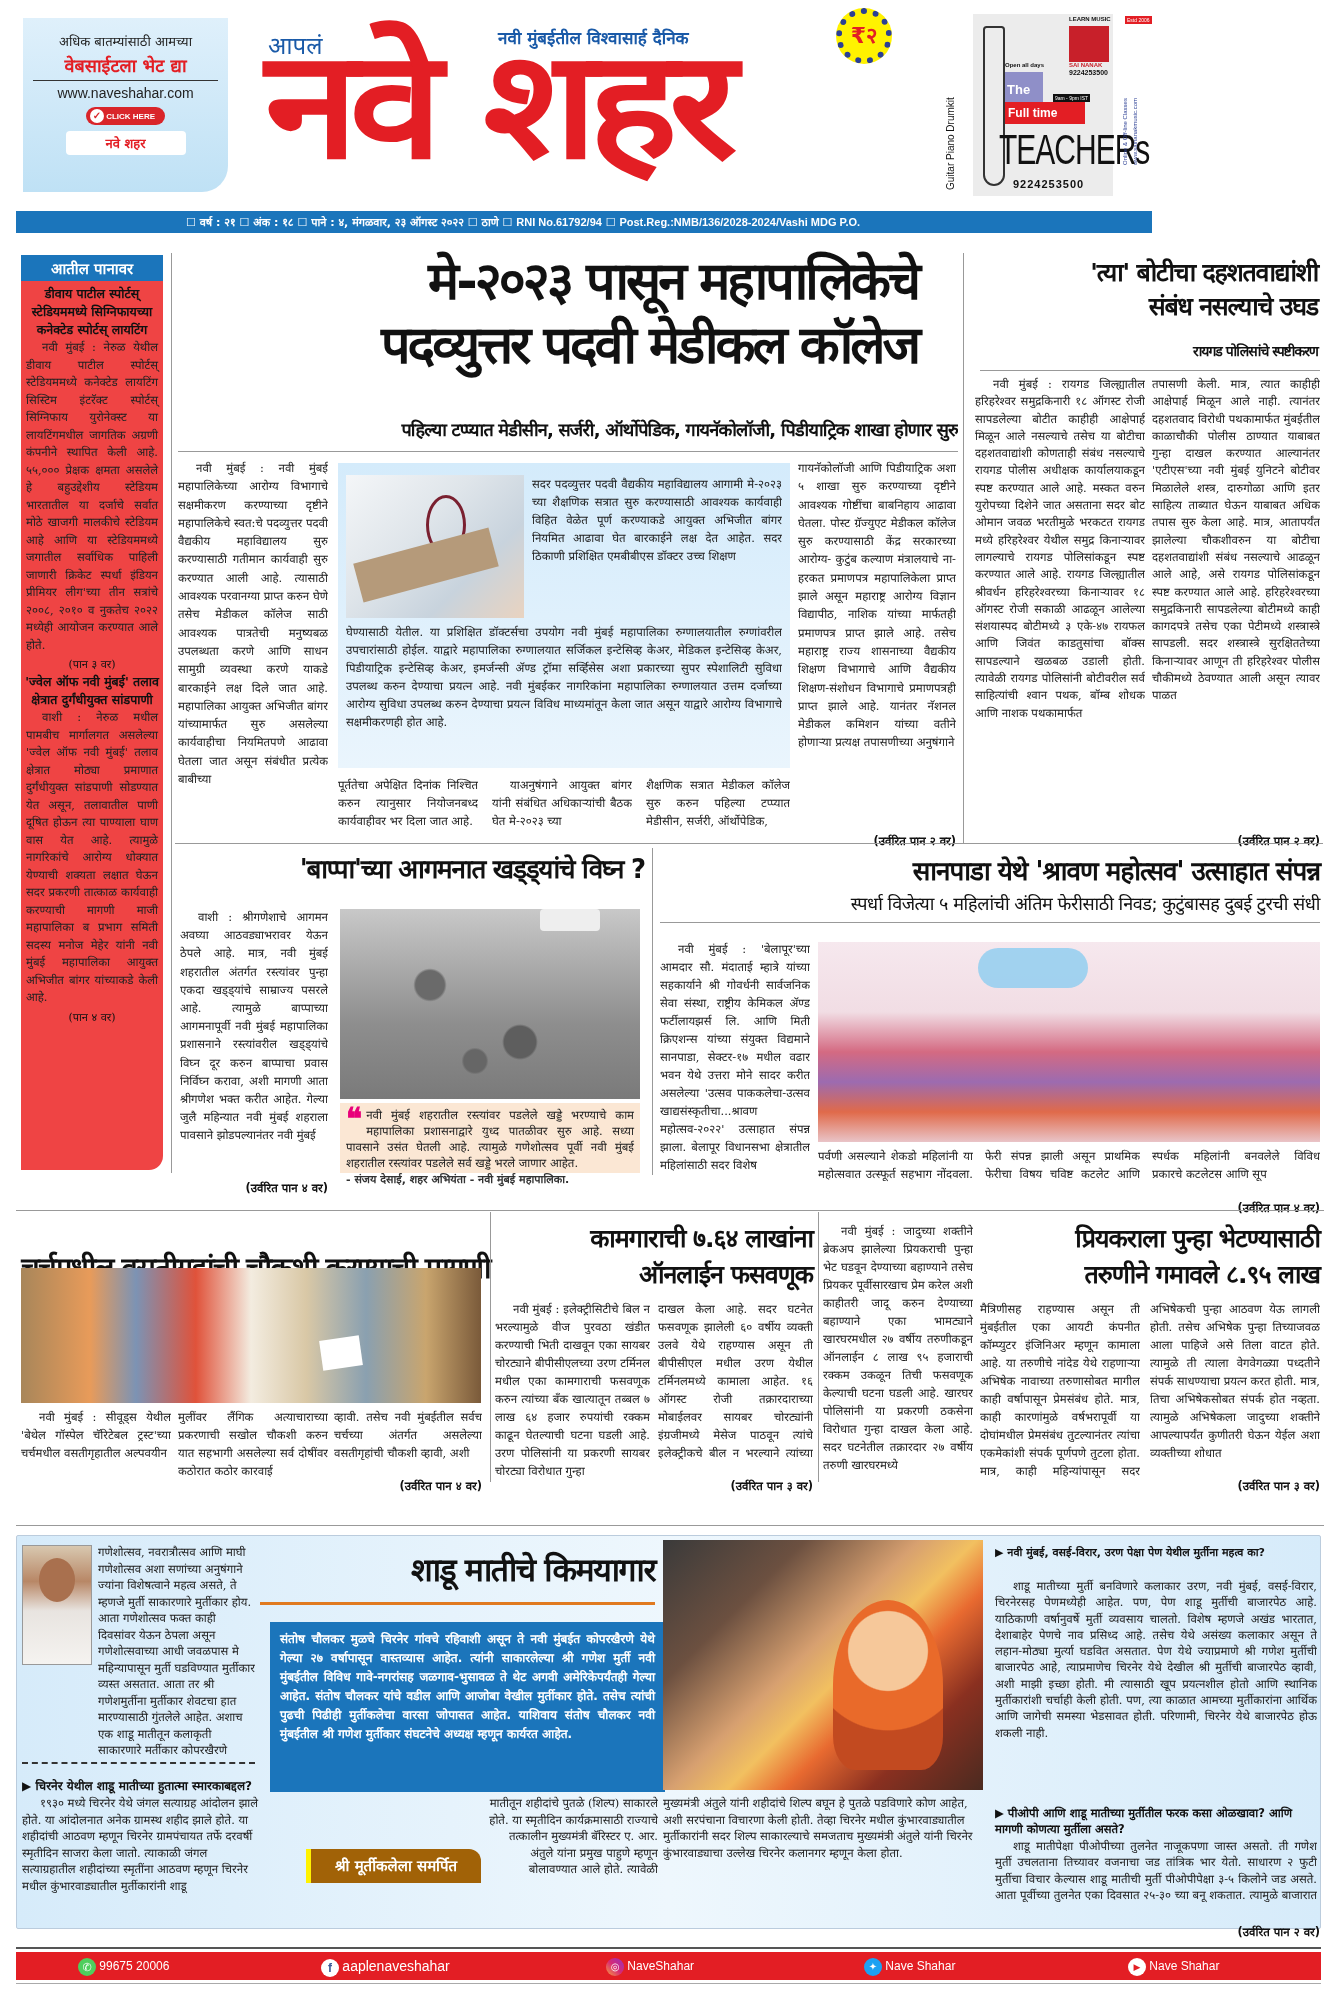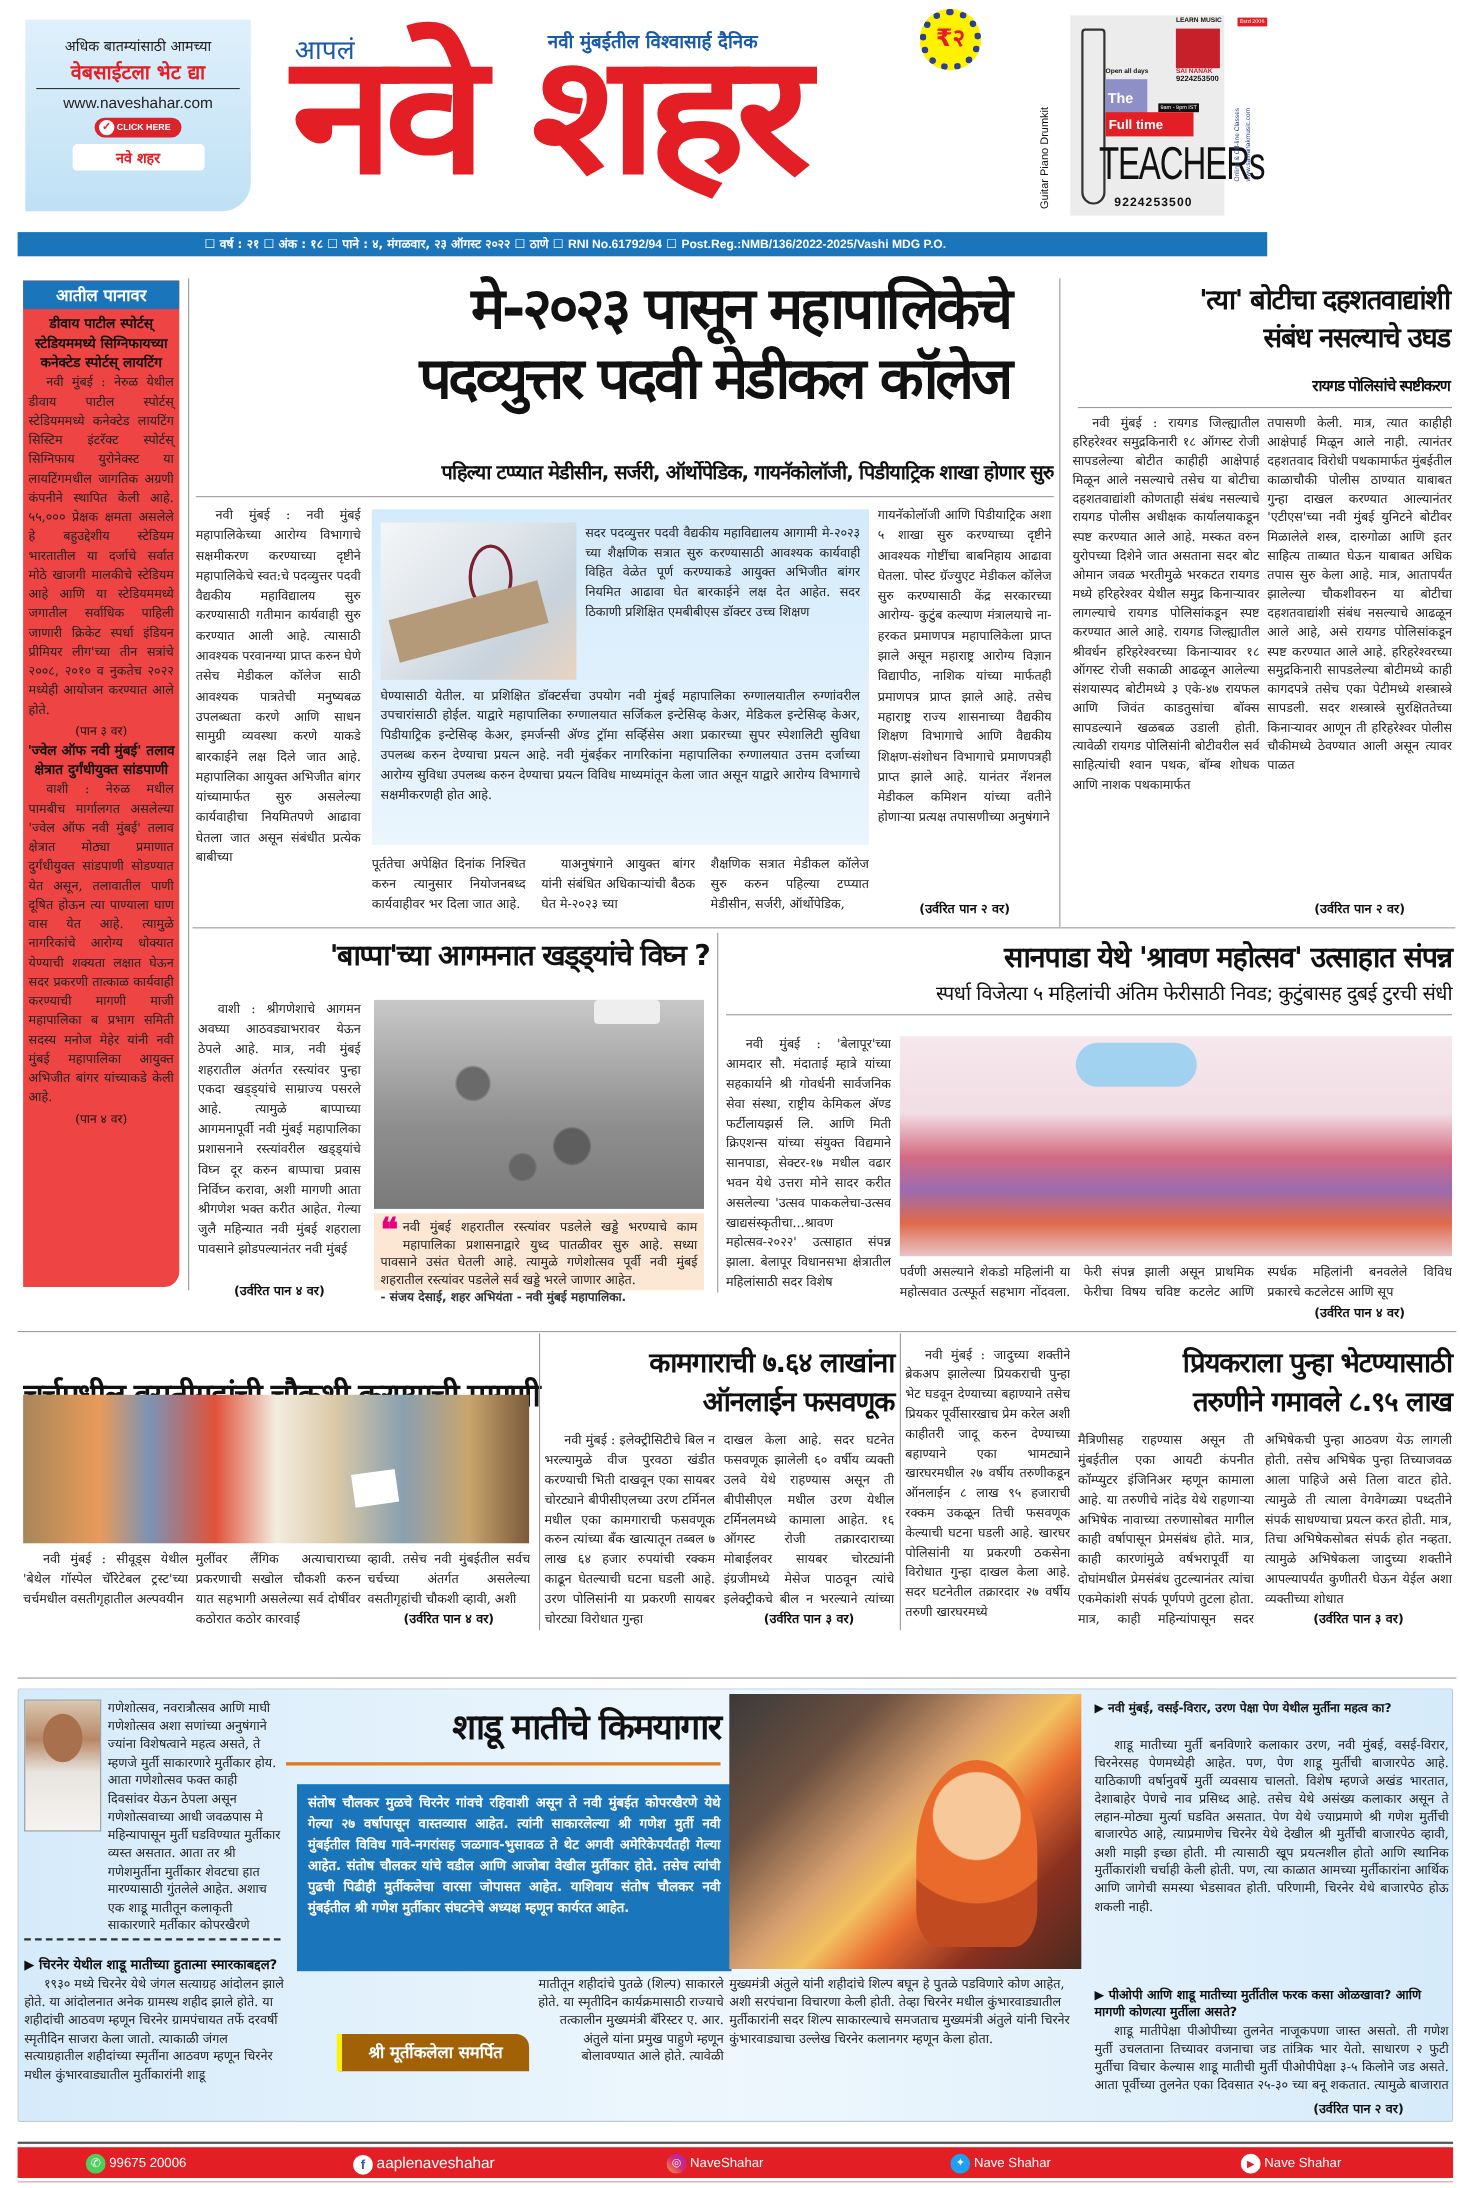--- a/index.html
+++ b/index.html
@@ -1,19 +1,19 @@
 <!DOCTYPE html>
 <html><head>
 <meta charset="utf-8">
 <style>
 *{box-sizing:border-box;margin:0;padding:0}
 body{width:1327px;height:1989px;background:#fff;font-family:"DejaVu Serif",serif;color:#111;position:relative;overflow:hidden}
 .abs{position:absolute}
 .p{font-size:12.5px;line-height:17px;text-align:justify;color:#222}
-.cont{font-family:"DejaVu Sans",sans-serif;font-weight:bold;font-size:11.5px;text-align:center;color:#111;margin-top:3px}
+.cont{font-family:"DejaVu Sans",sans-serif;font-weight:bold;font-size:11.5px;text-align:right;color:#111;margin-top:18px}
 .hl{font-family:"DejaVu Sans",sans-serif;font-weight:bold;color:#111;letter-spacing:-1px;text-align:right}
 .rule-v{position:absolute;width:1px;background:#999}
 .rule-h{position:absolute;height:1px;background:#999}
 .photo{position:absolute;overflow:hidden}
 </style>
 </head>
 <body>
 
 <div class="abs" style="left:23px;top:18px;width:205px;height:174px;background:linear-gradient(#dff0fb,#bfe1f5);border-radius:0 0 26px 0;text-align:center;padding-top:14px">
   <div style="font-family:'DejaVu Sans',sans-serif;font-size:13px;color:#222">अधिक बातम्यांसाठी आमच्या</div>
@@ -50,21 +50,21 @@
 <div class="abs" style="left:1125px;top:16px;background:#e31e24;color:#fff;font-family:'Liberation Sans',sans-serif;font-size:5px;padding:1px 2px">Estd 2006</div>
 <div class="abs" style="left:1122px;top:165px;transform:rotate(-90deg);transform-origin:left top;font-family:'Liberation Sans',sans-serif;font-size:6px;color:#2b3f94;white-space:nowrap">Online &amp; Off-line Classes</div>
 <div class="abs" style="left:1132px;top:165px;transform:rotate(-90deg);transform-origin:left top;font-family:'Liberation Sans',sans-serif;font-size:6px;color:#2b3f94;white-space:nowrap">www.sainanakmusic.com</div>
 
 <div class="abs" style="left:16px;top:211px;width:1136px;height:22px;background:#1b75bb;color:#fff;font-family:'DejaVu Sans',sans-serif;font-weight:bold;font-size:11px;line-height:22px;padding-left:170px;white-space:nowrap">
   <span>☐ </span><span>वर्ष : २१</span>
   <span> ☐ </span><span>अंक : १८</span>
   <span> ☐ </span><span>पाने : ४, मंगळवार, २३ ऑगस्ट २०२२</span>
   <span> ☐ </span><span>ठाणे</span>
   <span> ☐ </span><span style="font-family:'Liberation Sans',sans-serif">RNI No.61792/94</span>
-  <span> ☐ </span><span style="font-family:'Liberation Sans',sans-serif">Post.Reg.:NMB/136/2022-2025/Vashi MDG P.O.</span>
+  <span> ☐ </span><span style="font-family:'Liberation Sans',sans-serif">Post.Reg.:NMB/136/2028-2024/Vashi MDG P.O.</span>
 </div>
 
 <div class="abs" style="left:21px;top:255px;width:142px;height:915px;background:#ef4444;border-radius:0 0 14px 0;overflow:hidden">
   <div style="background:#1b75bb;color:#fff;font-family:'DejaVu Sans',sans-serif;font-weight:bold;font-size:15px;text-align:center;padding:3px 0">आतील पानावर</div>
   <div style="font-family:'DejaVu Sans',sans-serif;font-weight:bold;font-size:12.5px;line-height:18px;text-align:center;padding:4px 4px 0">डीवाय पाटील स्पोर्टस् स्टेडियममध्ये सिग्निफायच्या कनेक्टेड स्पोर्टस् लायटिंग</div>
   <div class="p" style="padding:0 5px;font-size:11.5px;line-height:17.5px;text-indent:16px">नवी मुंबई : नेरुळ येथील डीवाय पाटील स्पोर्टस् स्टेडियममध्ये कनेक्टेड लायटिंग सिस्टिम इंटरॅक्ट स्पोर्टस् सिग्निफाय युरोनेक्स्ट या लायटिंगमधील जागतिक अग्रणी कंपनीने स्थापित केली आहे. ५५,००० प्रेक्षक क्षमता असलेले हे बहुउद्देशीय स्टेडियम भारतातील या दर्जाचे सर्वात मोठे खाजगी मालकीचे स्टेडियम आहे आणि या स्टेडियममध्ये जगातील सर्वाधिक पाहिली जाणारी क्रिकेट स्पर्धा इंडियन प्रीमियर लीग'च्या तीन सत्रांचे २००८, २०१० व नुकतेच २०२२ मध्येही आयोजन करण्यात आले होते.</div>
   <div style="text-align:center;font-size:11px;margin:2px 0">(पान ३ वर)</div>
   <div style="font-family:'DejaVu Sans',sans-serif;font-weight:bold;font-size:12.5px;line-height:18px;text-align:center;padding:0 4px">'ज्वेल ऑफ नवी मुंबई' तलाव क्षेत्रात दुर्गंधीयुक्त सांडपाणी</div>
   <div class="p" style="padding:0 5px;font-size:11.5px;line-height:17.5px;text-indent:16px">वाशी : नेरुळ मधील पामबीच मार्गालगत असलेल्या 'ज्वेल ऑफ नवी मुंबई' तलाव क्षेत्रात मोठ्या प्रमाणात दुर्गंधीयुक्त सांडपाणी सोडण्यात येत असून, तलावातील पाणी दूषित होऊन त्या पाण्याला घाण वास येत आहे. त्यामुळे नागरिकांचे आरोग्य धोक्यात येण्याची शक्यता लक्षात घेऊन सदर प्रकरणी तात्काळ कार्यवाही करण्याची मागणी माजी महापालिका ब प्रभाग समिती सदस्य मनोज मेहेर यांनी नवी मुंबई महापालिका आयुक्त अभिजीत बांगर यांच्याकडे केली आहे.</div>
   <div style="text-align:center;font-size:11px;margin-top:2px">(पान ४ वर)</div>

